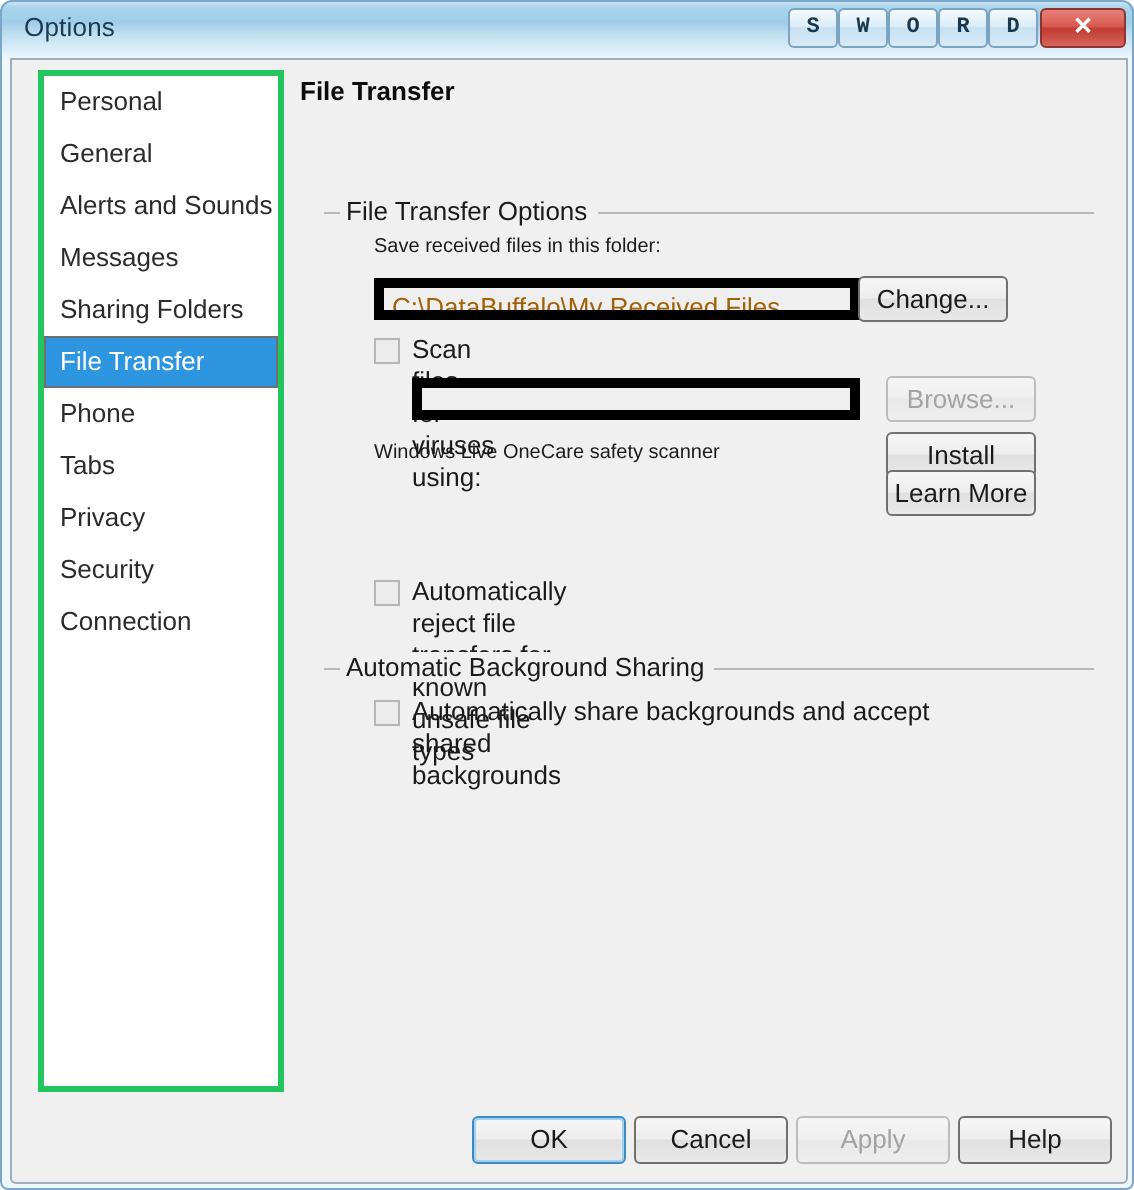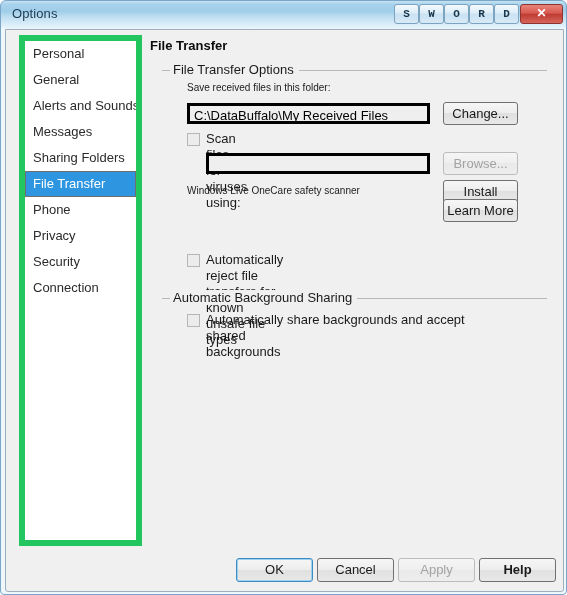--- a/index.html
+++ b/index.html
@@ -81,21 +81,21 @@
     line-height: 17px;
     cursor: default;
   }
 
   
   #sidebar {
     position: absolute;
     left: 13px; top: 5px;
     width: 123px; height: 511px;
     background: #ffffff;
-    border: 6px solid #22c55e;
+    border: 3px solid #22c55e;
     overflow: hidden;
   }
   .side-item {
     height: 26px;
     line-height: 26px;
     padding-left: 8px;
     font-size: 13px;
     color: #2b2b2b;
     white-space: nowrap;
     cursor: default;
@@ -118,21 +118,21 @@
   }
   #page-title {
     position: absolute;
     left: 4px; top: 3px;
     font-size: 13px;
     font-weight: bold;
     color: #0b0b0b;
   }
 
   
-  .group { position: absolute; }
+  .group { position: absolute; margin-top: 36px; }
   .group-label {
     position: absolute;
     left: 8px; top: 0px;
     font-size: 13px;
     color: #1a1a1a;
     background: #f0f0f0;
     padding: 0 5px 0 3px;
     white-space: nowrap;
     z-index: 2;
   }
@@ -149,23 +149,23 @@
     font-size: 10px;
     color: #1a1a1a;
     white-space: nowrap;
   }
 
   
   .tbox {
     position: absolute;
     height: 21px;
     background: #efefef;
-    border: 3px solid #000000;
-    font-size: 13px;
-    color: #000000;
+    border: 5px solid #000000;
+    font-size: 13px;
+    color: #a16207;
     line-height: 19px;
     padding-left: 4px;
     white-space: nowrap;
     overflow: hidden;
   }
 
   
   .btn {
     position: absolute;
     height: 23px;
@@ -230,38 +230,39 @@
   <div id="window-inner">
 
     <div id="sidebar">
       <div class="side-item">Personal</div>
       <div class="side-item">General</div>
       <div class="side-item">Alerts and Sounds</div>
       <div class="side-item">Messages</div>
       <div class="side-item">Sharing Folders</div>
       <div class="side-item selected">File Transfer</div>
       <div class="side-item">Phone</div>
+      <div class="side-item">Tabs</div>
       <div class="side-item">Privacy</div>
       <div class="side-item">Security</div>
       <div class="side-item">Connection</div>
     </div>
 
     <div id="content">
 
       <div id="page-title">File Transfer</div>
 
       <div class="group" style="left:16px; top:27px; width:385px; height:215px;">
         <div class="group-line" style="width:385px;"></div>
         <div class="group-label">File Transfer Options</div>
 
         <div class="lbl" style="left:25px; top:20px;">Save received files in this folder:</div>
 
         <div class="tbox" style="left:25px; top:41px; width:243px;">C:\DataBuffalo\My Received Files</div>
 
-        <div class="btn" style="left:281px; top:40px; width:75px;text-align:center;">
+        <div class="btn" style="left:267px; top:40px; width:75px;text-align:center;">
           <span>Change...</span>
         </div>
 
         <div class="cbrow" style="left:25px; top:69px;">
           <div class="cbox"></div>
           <div class="cbtext">Scan files for viruses using:</div>
         </div>
 
         <div class="tbox" style="left:44px; top:91px; width:224px;"></div>
 
@@ -301,19 +302,19 @@
     <div id="bottombar">
       <div class="btn default" style="left:230px; top:528px; width:77px; height:24px;">
         <span>OK</span>
       </div>
       <div class="btn" style="left:311px; top:528px; width:77px; height:24px;">
         <span>Cancel</span>
       </div>
       <div class="btn disabled" style="left:392px; top:528px; width:77px; height:24px;">
         <span>Apply</span>
       </div>
-      <div class="btn" style="left:473px; top:528px; width:77px; height:24px;font-weight:bold;">
+      <div class="btn" style="left:473px; top:528px; width:77px; height:24px;">
         <span>Help</span>
       </div>
     </div>
 
   </div>
 </div>
 
 </body></html>

